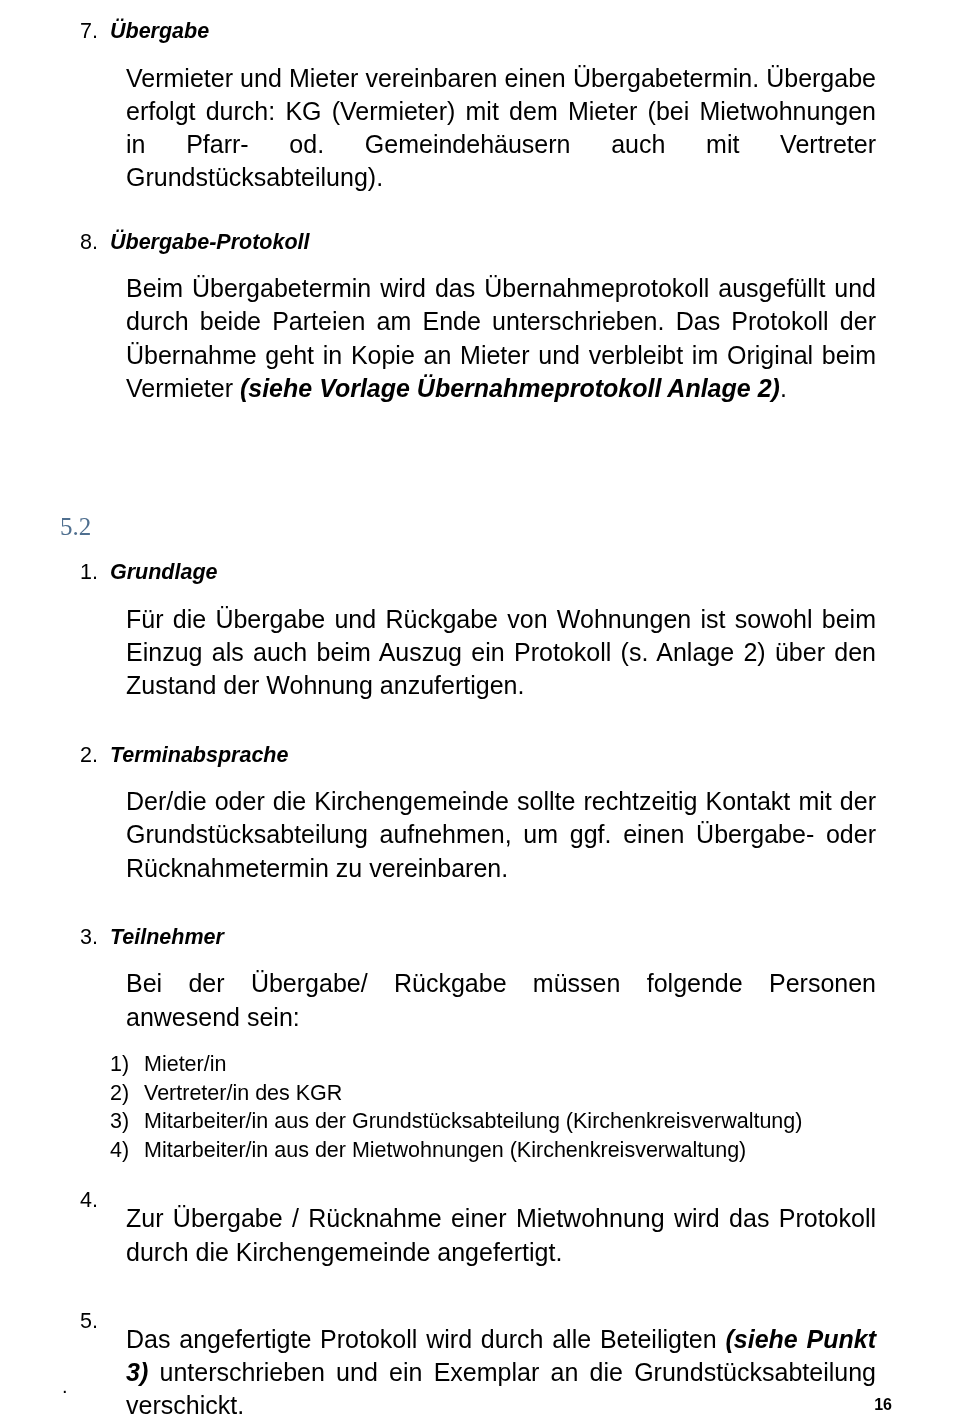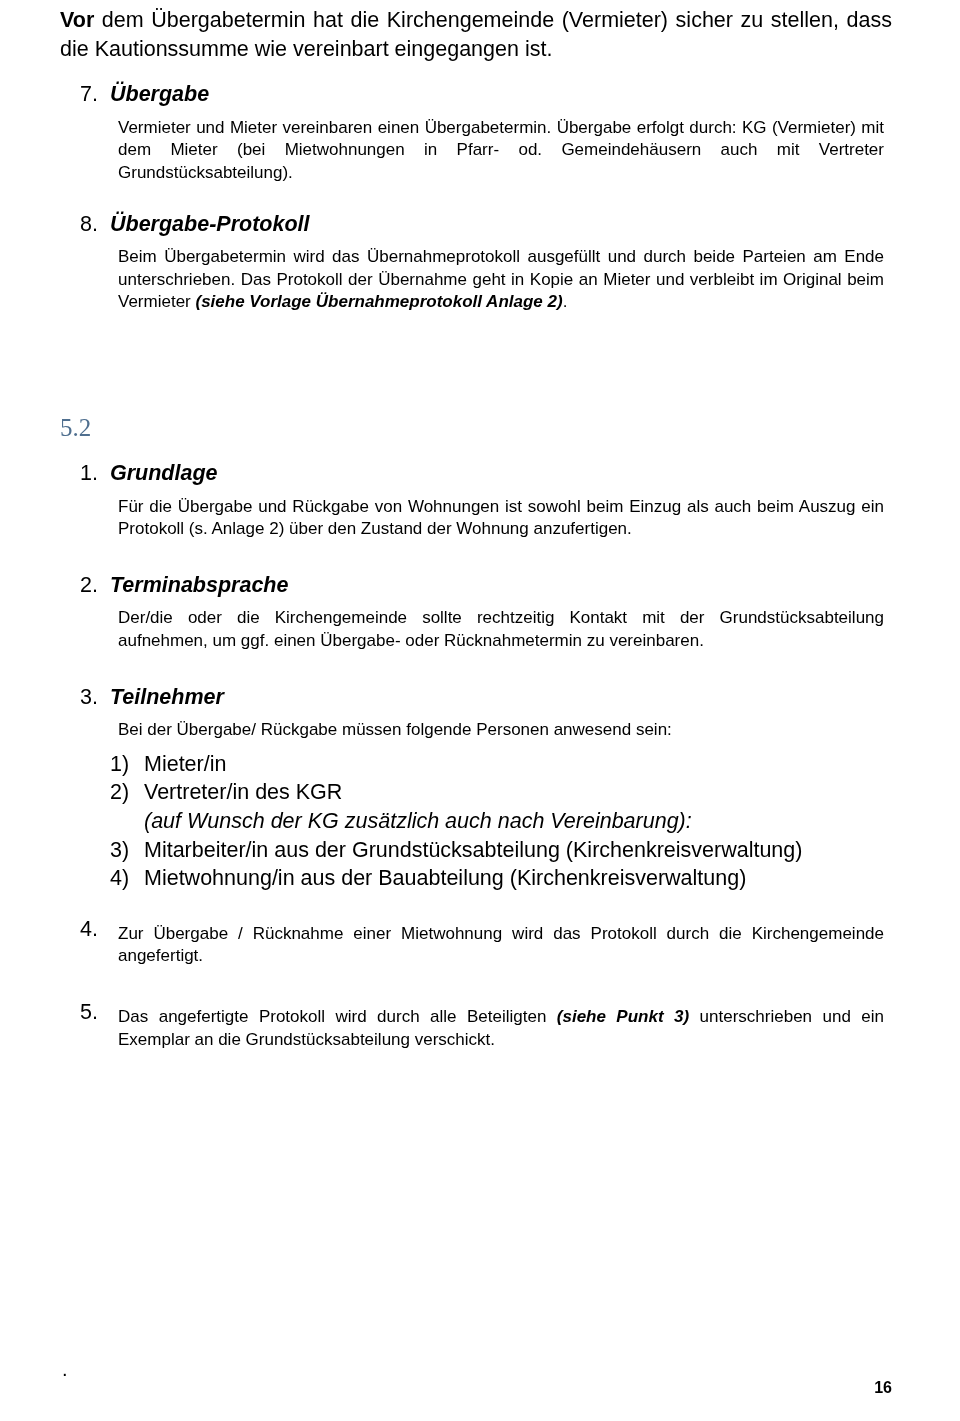--- a/index.html
+++ b/index.html
@@ -53,24 +53,24 @@
     flex: 1 1 auto;
   }
   .item-title {
     font-style: italic;
     font-weight: bold;
     font-size: 21.5px;
     line-height: 1.33;
     margin: 0;
   }
   .item-text {
-    font-size: 17px;
+    font-size: 25px;
     line-height: 1.33;
     text-align: justify;
-    margin: 8px;
+    margin: 16px;
   }
   .it-b {
     font-style: italic;
     font-weight: bold;
   }
   
   .section-head {
     display: flex;
     align-items: center;
     margin-top: 92px;
@@ -123,21 +123,20 @@
     bottom: 24px;
     font-size: 16px;
     font-weight: bold;
   }
 </style>
 </head>
 <body>
 
 <div class="page">
 
-  <p class="para intro"><span class="lead">Vor</span><span> dem Übergabetermin hat die Kirchengemeinde (Vermieter) sicher zu stellen, dass die Kautionssumme wie vereinbart eingegangen ist.</span></p>
 
   <div class="num-item">
     <div class="num">7.</div>
     <div class="body">
       <div class="item-title">Übergabe</div>
       <div class="item-text">Vermieter und Mieter vereinbaren einen Übergabetermin. Übergabe erfolgt durch: KG (Vermieter) mit dem Mieter (bei Mietwohnungen in Pfarr- od. Gemeindehäusern auch mit Vertreter Grundstücksabteilung).</div>
     </div>
   </div>
 
   <div class="num-item">
@@ -175,28 +174,27 @@
       <div class="item-text">Bei der Übergabe/ Rückgabe müssen folgende Personen anwesend sein:</div>
       <div class="sub-list">
         <div class="sub-item">
           <div class="sub-num">1)</div>
           <div>Mieter/in</div>
         </div>
         <div class="sub-item">
           <div class="sub-num">2)</div>
           <div>Vertreter/in des KGR</div>
         </div>
-        <div class="sub-note">(auf Wunsch der KG zusätzlich auch nach Vereinbarung):</div>
         <div class="sub-item">
           <div class="sub-num">3)</div>
           <div>Mitarbeiter/in aus der Grundstücksabteilung (Kirchenkreisverwaltung)</div>
         </div>
         <div class="sub-item">
           <div class="sub-num">4)</div>
-          <div>Mietwohnung/in aus der Bauabteilung (Kirchenkreisverwaltung)</div>
+          <div>Mitarbeiter/in aus der Mietwohnungen (Kirchenkreisverwaltung)</div>
         </div>
       </div>
     </div>
   </div>
 
   <div class="num-item gap-md">
     <div class="num">4.</div>
     <div class="body">
       <div class="item-text">Zur Übergabe / Rücknahme einer Mietwohnung wird das Protokoll durch die Kirchengemeinde angefertigt.</div>
     </div>

